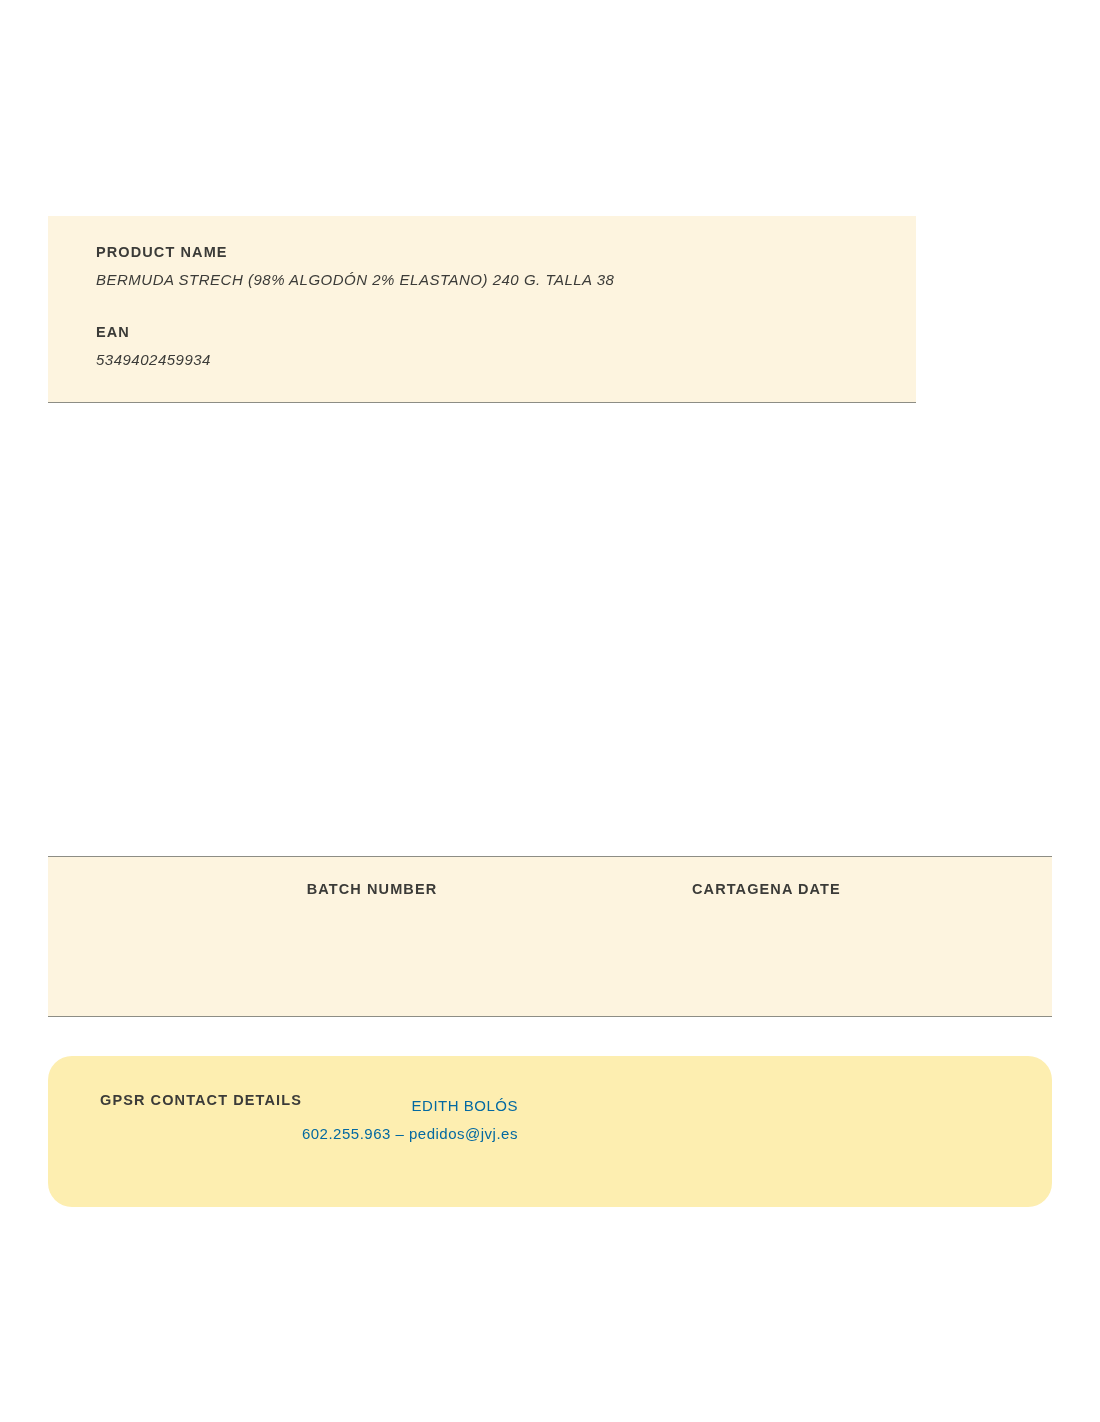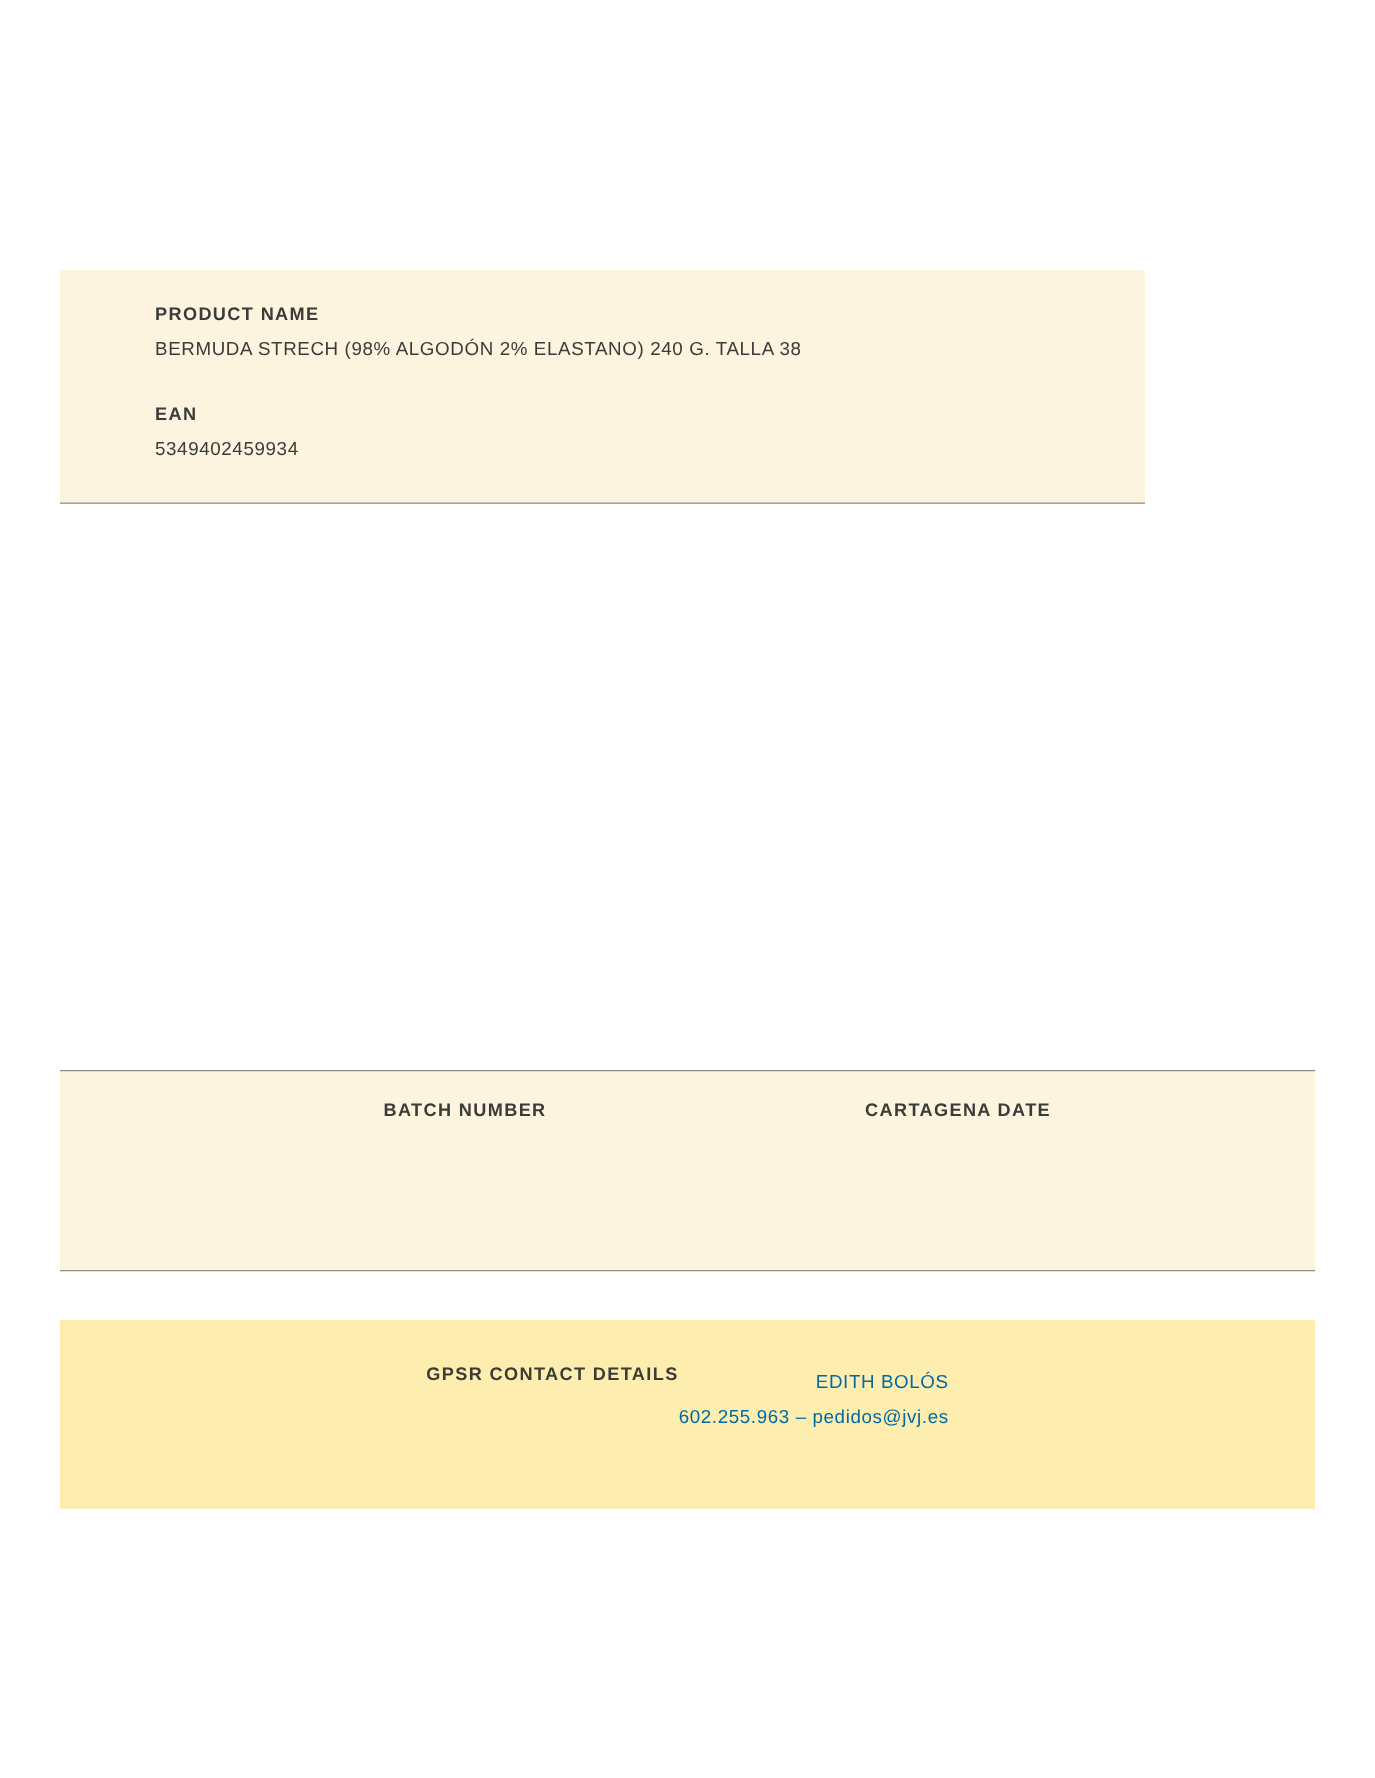--- a/index.html
+++ b/index.html
@@ -25,35 +25,36 @@
 
   
   .block-top {
     position: absolute;
     left: 48px;
     top: 216px;
     width: 868px;
     background: #fdf4df;
     border-bottom: 1px solid #8d8d85;
     box-sizing: border-box;
-    padding: 28px 52px 34px 76px;
+    padding: 28px 52px 34px 48px;
   }
   .field-label {
     font-size: 14.5px;
     font-weight: bold;
     letter-spacing: 1.1px;
     color: #3b3b38;
     margin: 0 0 11px 0;
   }
   .field-value {
     font-size: 15px;
     letter-spacing: 0.5px;
     color: #3b3b38;
     margin: 0;
     font-weight: normal;
+    font-style: italic;
   }
   .gap {
     height: 36px;
   }
 
   
   .block-mid {
     position: absolute;
     left: 48px;
     top: 856px;
@@ -107,22 +108,23 @@
   .block-gpsr {
     position: absolute;
     left: 48px;
     top: 1056px;
     width: 1004px;
     height: 151px;
     background: #fdeeb0;
     box-sizing: border-box;
     padding: 36px 52px 0 52px;
     display: flex;
-    justify-content: center;
+    justify-content: flex-start;
     align-items: flex-start;
+    border-radius: 24px;
   }
   .gpsr-label {
     font-size: 14.5px;
     font-weight: bold;
     letter-spacing: 1.1px;
     color: #3b3b38;
     white-space: nowrap;
   }
   .gpsr-lines {
     text-align: right;

